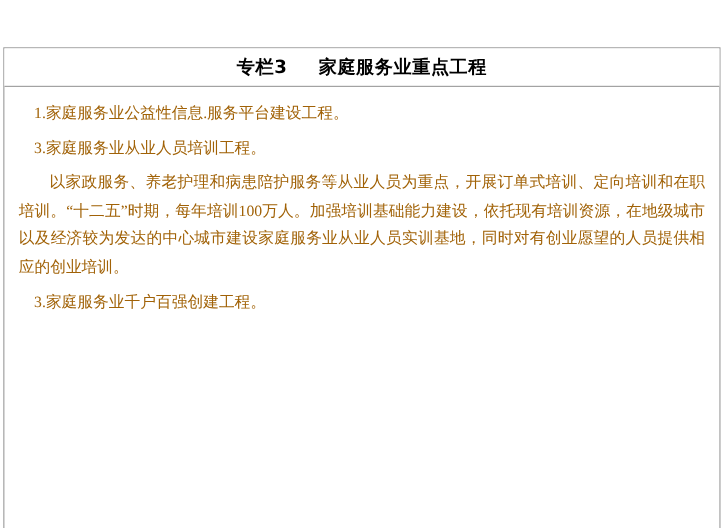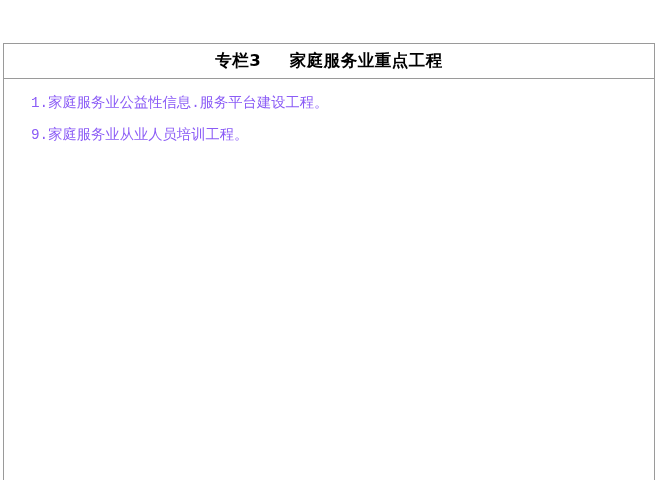--- a/index.html
+++ b/index.html
@@ -50,24 +50,24 @@
     width: 16px;
   }
   .body-area {
     box-sizing: border-box;
     padding: 12px 13px 10px 13px;
   }
   p {
     margin: 0 0 7px 0;
     font-size: 14.3px;
     line-height: 25.5px;
-    color: #8b5cf6;
+    color: #a16207;
     text-align: justify;
     text-justify: inter-ideograph;
-    font-family: Liberation Mono, monospace;
+    font-family: Liberation Serif, serif;
   }
   p.indent {
     text-indent: 28px;
   }
   p.heading {
     text-indent: 14px;
     margin-bottom: 6px;
   }
   p.last {
     margin-bottom: 0;
@@ -82,17 +82,19 @@
     <div class="title-bar">
       <div class="title-text">
         <span>专栏3</span>
         <span class="gap"></span>
         <span>家庭服务业重点工程</span>
       </div>
     </div>
 
     <div class="body-area">
       <p class="heading">1.家庭服务业公益性信息.服务平台建设工程。</p>
-      <p class="heading">9.家庭服务业从业人员培训工程。</p>
+      <p class="heading">3.家庭服务业从业人员培训工程。</p>
+      <p class="indent">以家政服务、养老护理和病患陪护服务等从业人员为重点，开展订单式培训、定向培训和在职培训。“十二五”时期，每年培训100万人。加强培训基础能力建设，依托现有培训资源，在地级城市以及经济较为发达的中心城市建设家庭服务业从业人员实训基地，同时对有创业愿望的人员提供相应的创业培训。</p>
+      <p class="heading">3.家庭服务业千户百强创建工程。</p>
     </div>
 
   </div>
 </div>
 
 </body></html>

